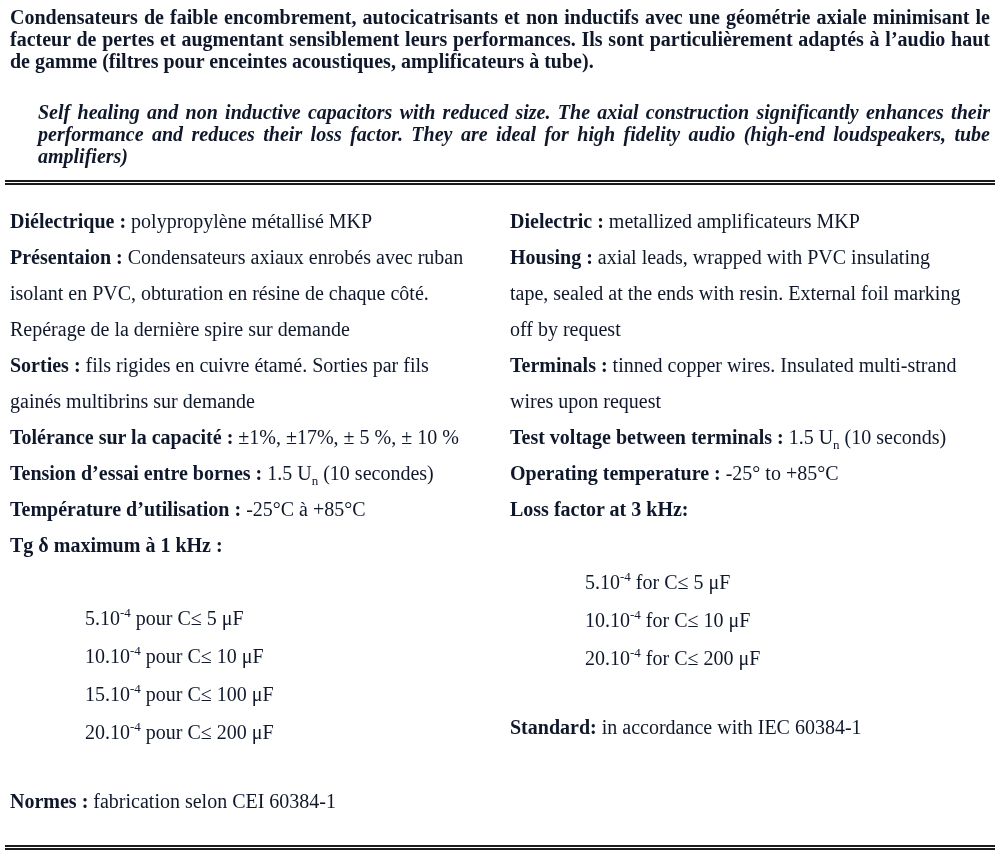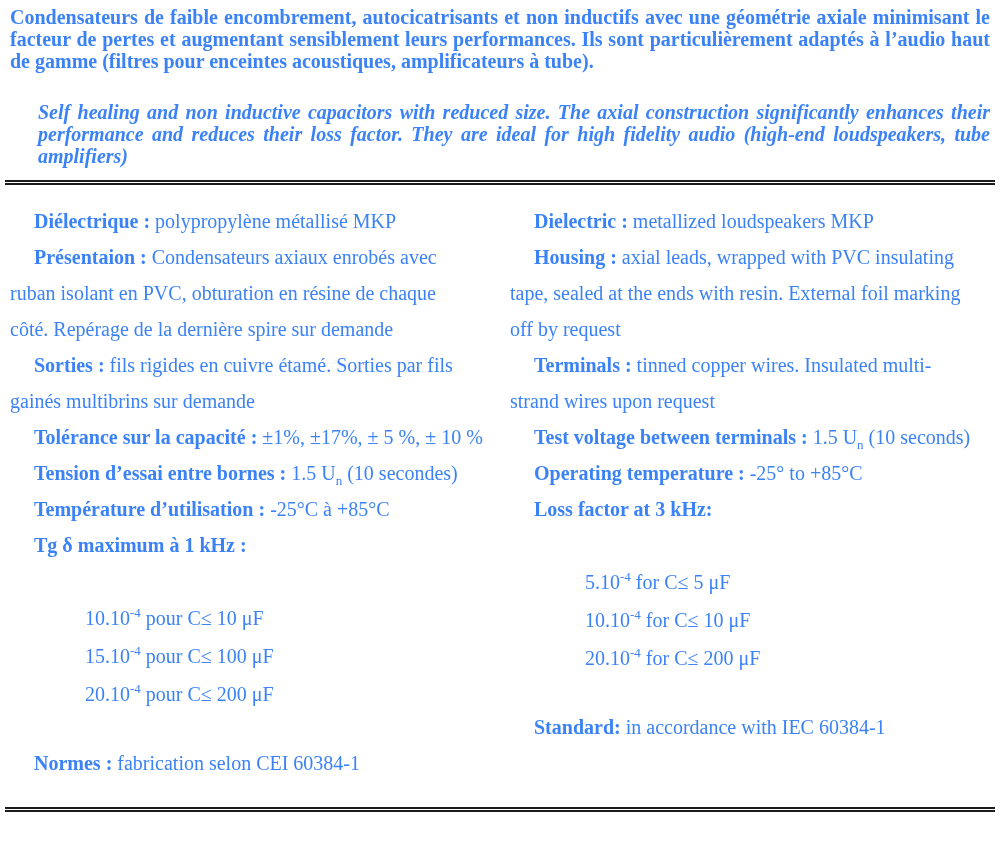--- a/index.html
+++ b/index.html
@@ -1,28 +1,28 @@
 <!DOCTYPE html>
 <html lang="fr"><head>
 <meta charset="utf-8">
 <style>
   html,body{margin:0;padding:0;background:#ffffff;}
   .page{
     width:1000px;height:862px;box-sizing:border-box;
     padding:6px 10px 0;position:relative;
-    color:#3b82f6;
+    color:#0f172a;
     font-family:"Liberation Serif","DejaVu Serif",serif;
   }
   .intro{margin:0;font-weight:bold;font-size:20px;line-height:22px;text-align:justify;}
   .intro-en{margin-top:29px;font-style:italic;margin-left:28px;}
   .rule{height:1px;border-top:2px solid #1b1b1b;border-bottom:2px solid #1b1b1b;margin:13px -5px 0;}
   .columns{display:flex;gap:37px;margin-top:18px;font-size:20px;}
   .col{width:463px;flex:0 0 463px;}
   .spec{margin:0;line-height:36px;}
-  .spec b{font-weight:bold;margin-left:24px;}
+  .spec b{font-weight:bold;}
   .nowrap{white-space:nowrap;}
   sub.un{font-size:13px;line-height:0;}
   sup.exp{font-size:13px;line-height:0;}
   .loss-list{margin:36px 0 0 75px;}
   .loss{margin:0;line-height:38px;font-size:20px;}
   .standard{margin-top:32px;}
   .rule-bottom{margin-top:26px;}
 </style>
 </head>
 <body>
@@ -39,30 +39,31 @@
     <div class="col">
       <p class="spec"><b>Diélectrique :</b><span> polypropylène métallisé MKP</span></p>
       <p class="spec"><b>Présentaion :</b><span> Condensateurs axiaux enrobés avec ruban isolant en PVC, obturation en résine de chaque côté. Repérage de la dernière spire sur demande</span></p>
       <p class="spec"><b>Sorties :</b><span> fils rigides en cuivre étamé. Sorties par fils gainés multibrins sur demande</span></p>
       <p class="spec nowrap"><b>Tolérance sur la capacité :</b><span> ±1%, ±17%, ± 5 %, ± 10 %</span></p>
       <p class="spec nowrap"><b>Tension d’essai entre bornes :</b><span> 1.5 U</span><sub class="un">n</sub><span> (10 secondes)</span></p>
       <p class="spec"><b>Température d’utilisation :</b><span> -25°C à +85°C</span></p>
       <p class="spec"><b>Tg δ maximum à 1 kHz :</b><span></span></p>
 
       <div class="loss-list">
+        <p class="loss"><span>5.10</span><sup class="exp">-4</sup><span> pour C≤ 5 μF</span></p>
         <p class="loss"><span>10.10</span><sup class="exp">-4</sup><span> pour C≤ 10 μF</span></p>
         <p class="loss"><span>15.10</span><sup class="exp">-4</sup><span> pour C≤ 100 μF</span></p>
         <p class="loss"><span>20.10</span><sup class="exp">-4</sup><span> pour C≤ 200 μF</span></p>
       </div>
 
       <p class="spec standard"><b>Normes :</b><span> fabrication selon CEI 60384-1</span></p>
     </div>
 
     <div class="col">
-      <p class="spec"><b>Dielectric :</b><span> metallized loudspeakers MKP</span></p>
+      <p class="spec"><b>Dielectric :</b><span> metallized amplificateurs MKP</span></p>
       <p class="spec"><b>Housing :</b><span> axial leads, wrapped with PVC insulating tape, sealed at the ends with resin. External foil marking off by request</span></p>
       <p class="spec"><b>Terminals :</b><span> tinned copper wires. Insulated multi-strand wires upon request</span></p>
       <p class="spec nowrap"><b>Test voltage between terminals :</b><span> 1.5 U</span><sub class="un">n</sub><span> (10 seconds)</span></p>
       <p class="spec"><b>Operating temperature :</b><span> -25° to +85°C</span></p>
       <p class="spec"><b>Loss factor at 3 kHz:</b><span></span></p>
 
       <div class="loss-list">
         <p class="loss"><span>5.10</span><sup class="exp">-4</sup><span> for C≤ 5 μF</span></p>
         <p class="loss"><span>10.10</span><sup class="exp">-4</sup><span> for C≤ 10 μF</span></p>
         <p class="loss"><span>20.10</span><sup class="exp">-4</sup><span> for C≤ 200 μF</span></p>

